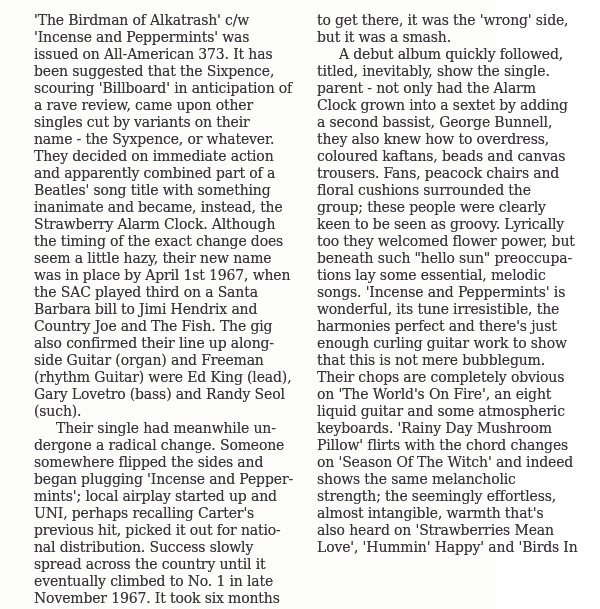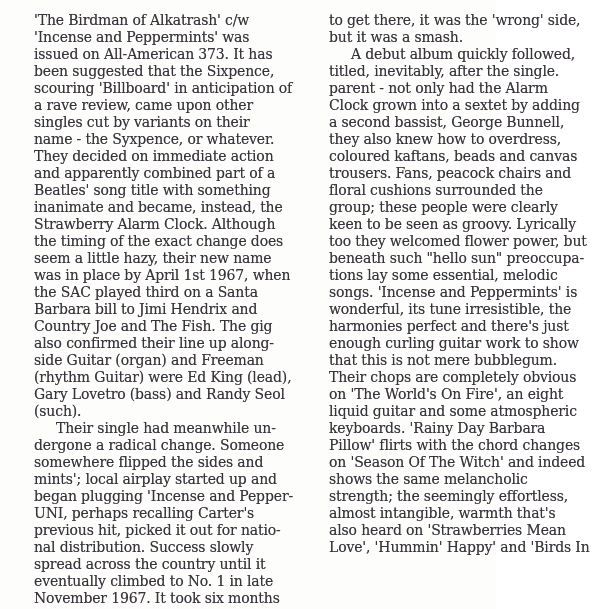--- a/index.html
+++ b/index.html
@@ -17,21 +17,21 @@
     height: 609px;
     background: #fdfdfc;
     font-family: "DejaVu Serif", "Liberation Serif", serif;
     color: #38333a;
   }
   .column {
     position: absolute;
     top: 12px;
   }
   .column-left  { left: 34px;  width: 270px; }
-  .column-right { left: 329px; width: 272px; }
+  .column-right { left: 317px; width: 272px; }
   .paragraph { margin: 0; padding: 0; }
   .paragraph.indent .line:first-child { text-indent: 22px; }
   .line {
     font-size: 14px;
     line-height: 17px;
     height: 17px;
     white-space: nowrap;
     letter-spacing: -0.15px;
     text-shadow: 0 0 0.6px rgba(56, 51, 58, 0.55);
   }
@@ -64,59 +64,59 @@
         <div class="line">also confirmed their line up along-</div>
         <div class="line">side Guitar (organ) and Freeman</div>
         <div class="line">(rhythm Guitar) were Ed King (lead),</div>
         <div class="line">Gary Lovetro (bass) and Randy Seol</div>
         <div class="line">(such).</div>
       </div>
       <div class="paragraph indent">
         <div class="line">Their single had meanwhile un-</div>
         <div class="line">dergone a radical change. Someone</div>
         <div class="line">somewhere flipped the sides and</div>
+        <div class="line">began plugging 'Incense and Pepper-</div>
         <div class="line">mints'; local airplay started up and</div>
-        <div class="line">began plugging 'Incense and Pepper-</div>
         <div class="line">UNI, perhaps recalling Carter's</div>
         <div class="line">previous hit, picked it out for natio-</div>
         <div class="line">nal distribution. Success slowly</div>
         <div class="line">spread across the country until it</div>
         <div class="line">eventually climbed to No. 1 in late</div>
         <div class="line">November 1967. It took six months</div>
       </div>
     </div>
   <div class="column column-right">
       <div class="paragraph">
         <div class="line">to get there, it was the 'wrong' side,</div>
         <div class="line">but it was a smash.</div>
       </div>
       <div class="paragraph indent">
         <div class="line">A debut album quickly followed,</div>
-        <div class="line">titled, inevitably, after the single.</div>
+        <div class="line">titled, inevitably, show the single.</div>
         <div class="line">parent - not only had the Alarm</div>
         <div class="line">Clock grown into a sextet by adding</div>
         <div class="line">a second bassist, George Bunnell,</div>
         <div class="line">they also knew how to overdress,</div>
         <div class="line">coloured kaftans, beads and canvas</div>
         <div class="line">trousers. Fans, peacock chairs and</div>
         <div class="line">floral cushions surrounded the</div>
         <div class="line">group; these people were clearly</div>
         <div class="line">keen to be seen as groovy. Lyrically</div>
         <div class="line">too they welcomed flower power, but</div>
         <div class="line">beneath such "hello sun" preoccupa-</div>
         <div class="line">tions lay some essential, melodic</div>
         <div class="line">songs. 'Incense and Peppermints' is</div>
         <div class="line">wonderful, its tune irresistible, the</div>
         <div class="line">harmonies perfect and there's just</div>
         <div class="line">enough curling guitar work to show</div>
         <div class="line">that this is not mere bubblegum.</div>
         <div class="line">Their chops are completely obvious</div>
         <div class="line">on 'The World's On Fire', an eight</div>
         <div class="line">liquid guitar and some atmospheric</div>
-        <div class="line">keyboards. 'Rainy Day Barbara</div>
+        <div class="line">keyboards. 'Rainy Day Mushroom</div>
         <div class="line">Pillow' flirts with the chord changes</div>
         <div class="line">on 'Season Of The Witch' and indeed</div>
         <div class="line">shows the same melancholic</div>
         <div class="line">strength; the seemingly effortless,</div>
         <div class="line">almost intangible, warmth that's</div>
         <div class="line">also heard on 'Strawberries Mean</div>
         <div class="line">Love', 'Hummin' Happy' and 'Birds In</div>
       </div>
     </div>
 </div>

